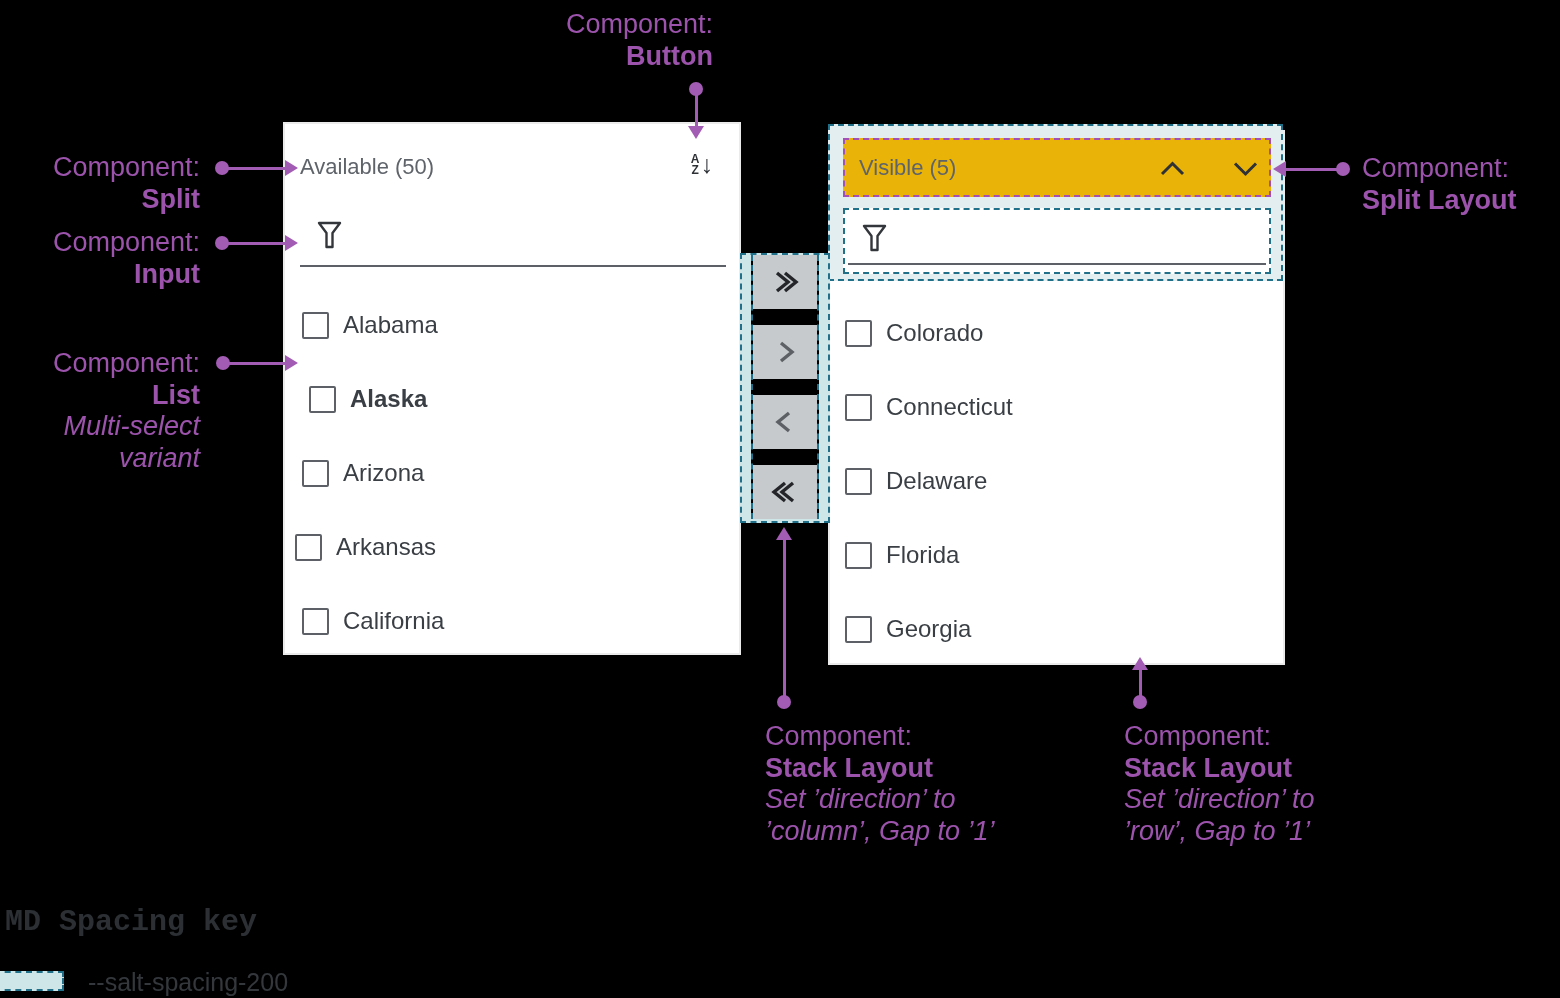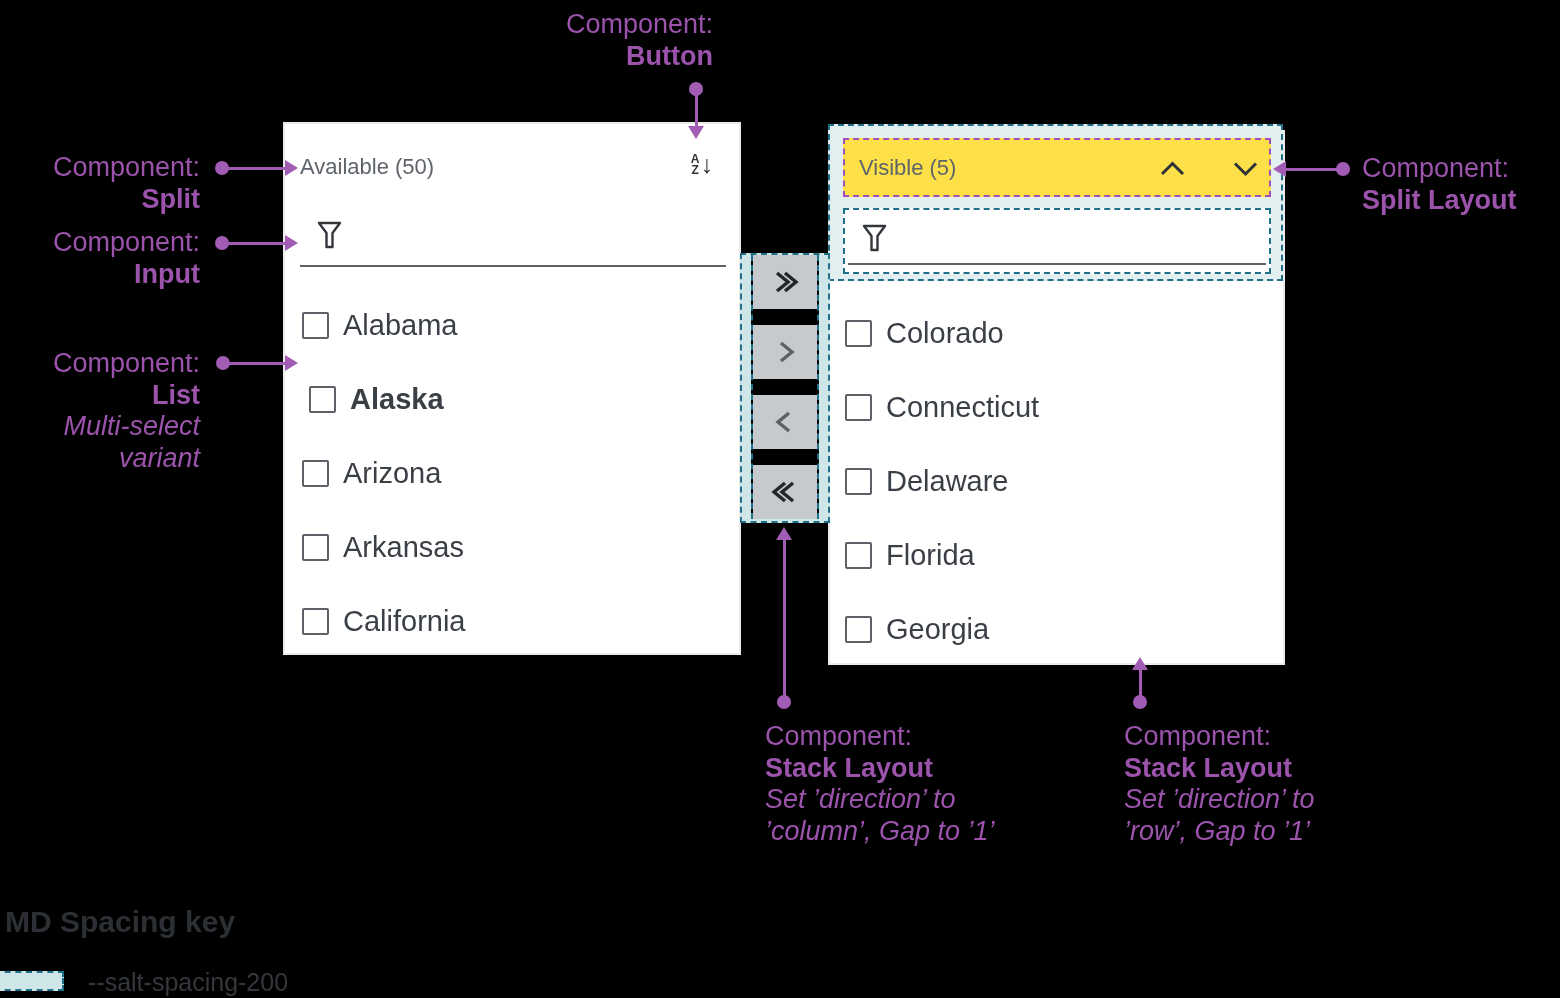--- a/index.html
+++ b/index.html
@@ -7,30 +7,30 @@
          font-family:"Liberation Sans", sans-serif;}
   
   .panel{position:absolute;background:#fff;border:2px solid #ebebeb;box-sizing:border-box;}
   #left-panel{left:283px;top:122px;width:458px;height:533px;}
   #right-panel{left:828px;top:122px;width:457px;height:535px;margin-top:8px;}
   .panel-title{position:absolute;font-size:22px;color:#5f646b;line-height:30px;white-space:nowrap;}
   .underline{position:absolute;height:2px;background:#5d6167;}
   .row{position:absolute;display:flex;align-items:center;gap:14px;height:30px;}
   .cb{width:27px;height:27px;border:2px solid #5d6167;border-radius:2px;background:#fff;
       box-sizing:border-box;flex:0 0 auto;}
-  .row .lbl{font-size:29px;color:#3a3f45;line-height:28px;white-space:nowrap;}
+  .row .lbl{font-size:24px;color:#3a3f45;line-height:28px;white-space:nowrap;}
   
   .sort-btn{position:absolute;right:26px;top:28px;display:flex;align-items:center;gap:1px;cursor:pointer;}
   .sort-az{display:flex;flex-direction:column;align-items:center;font-size:12px;font-weight:700;
            line-height:11px;color:#2e3237;}
   .sort-arrow{font-size:25px;color:#2e3237;line-height:25px;}
   
   .teal-box{position:absolute;border:2px dashed #20708a;box-sizing:border-box;}
   #right-overlay{left:828px;top:124px;width:455px;height:157px;background:#e3eef0;}
-  #split-box{left:843px;top:138px;width:428px;height:59px;background:#fde047;
+  #split-box{left:843px;top:138px;width:428px;height:59px;background:#eab308;
              border:2px dashed #a44fb5;box-sizing:border-box;position:absolute;}
   #right-input-box{left:843px;top:208px;width:428px;height:66px;background:#fff;}
   #stack-highlight{left:740px;top:253px;width:90px;height:270px;background:#cfe6e8;}
   #stack-gap-col{position:absolute;left:751px;top:255px;width:68px;height:264px;background:#000;
                  border-left:2px dashed #20708a;border-right:2px dashed #20708a;box-sizing:border-box;}
   .xfer-btn{position:absolute;left:753px;width:64px;height:54px;background:#c6cacd;
             display:flex;align-items:center;justify-content:center;cursor:pointer;}
   
   .updown{position:absolute;top:10px;width:40px;height:36px;display:flex;align-items:center;
           justify-content:center;cursor:pointer;}
@@ -40,21 +40,21 @@
   .ann .i{font-style:italic;}
   .ra{text-align:right;}
   .aline{position:absolute;background:#a35cb3;}
   .adot{position:absolute;width:14px;height:14px;border-radius:50%;background:#a35cb3;}
   .ahead{position:absolute;width:0;height:0;}
   .ahead.down{border-left:8px solid transparent;border-right:8px solid transparent;border-top:13px solid #a35cb3;}
   .ahead.up{border-left:8px solid transparent;border-right:8px solid transparent;border-bottom:13px solid #a35cb3;}
   .ahead.right{border-top:8px solid transparent;border-bottom:8px solid transparent;border-left:13px solid #a35cb3;}
   .ahead.left{border-top:8px solid transparent;border-bottom:8px solid transparent;border-right:13px solid #a35cb3;}
   
-  #key-title{position:absolute;left:5px;top:905px;font-size:30px;font-weight:700;color:#2c3034;}
+  #key-title{position:absolute;left:5px;top:905px;font-size:30px;font-weight:700;color:#2c3034;font-family:Liberation Mono, monospace;}
   #key-swatch{position:absolute;left:-6px;top:971px;width:70px;height:20px;background:#cfe6e8;
               border:2px dashed #20708a;box-sizing:border-box;}
   #key-token{position:absolute;left:88px;top:968px;font-size:25px;color:#34383c;}
   svg{display:block;}
 </style>
 </head>
 <body>
 
 <div id="stage">
 
@@ -80,21 +80,21 @@
       <span class="lbl">Alabama</span>
     </div>
     <div class="row" style="left:24px;top:260px;font-weight:bold;">
       <span class="cb"></span>
       <span class="lbl">Alaska</span>
     </div>
     <div class="row" style="left:17px;top:334px;">
       <span class="cb"></span>
       <span class="lbl">Arizona</span>
     </div>
-    <div class="row" style="left:9px;top:408px;padding-left:8px;">
+    <div class="row" style="left:2px;top:408px;padding-left:8px;">
       <span class="cb"></span>
       <span class="lbl">Arkansas</span>
     </div>
     <div class="row" style="left:17px;top:482px;">
       <span class="cb"></span>
       <span class="lbl">California</span>
     </div>
   </div>
 
   <div id="right-panel" class="panel">

